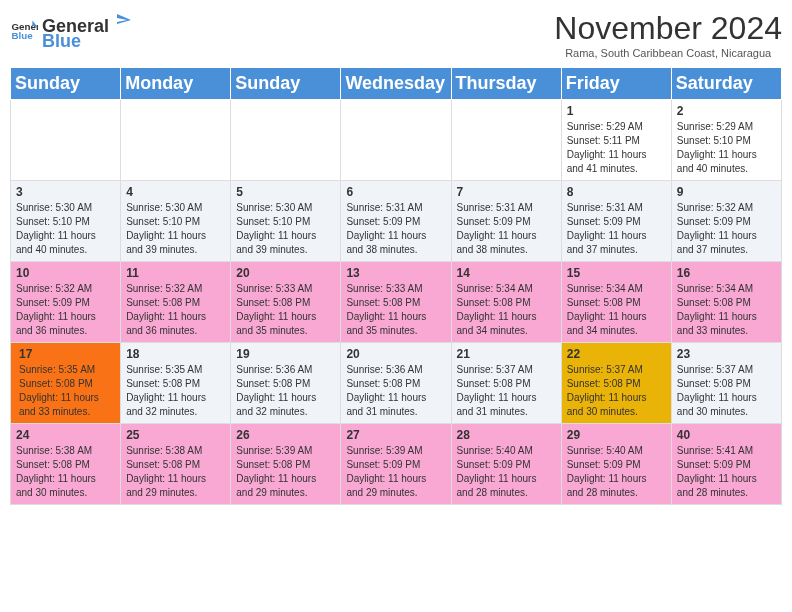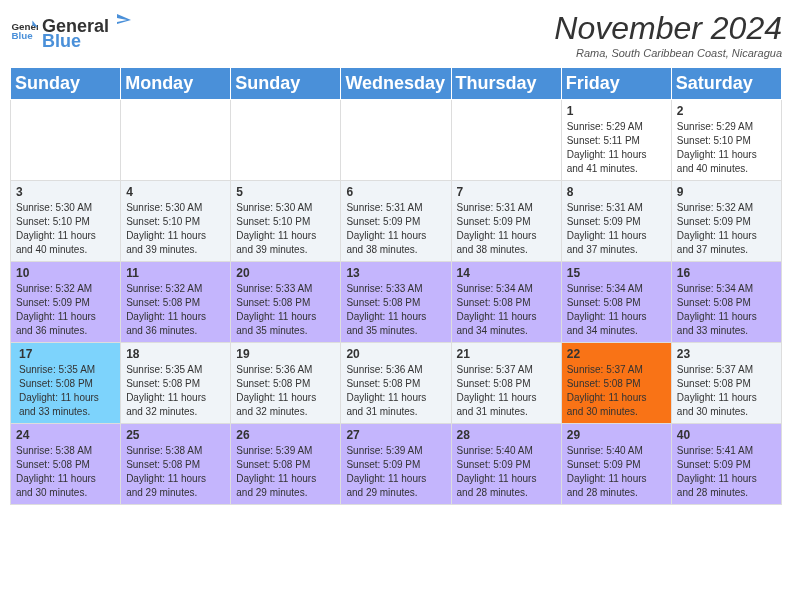--- a/index.html
+++ b/index.html
@@ -19,22 +19,21 @@
     .logo {
       display: flex;
       align-items: center;
       gap: 4px;
     }
     .logo-icon {
       width: 28px;
       height: 28px;
     }
     .title-block {
-      text-align: right;
-      font-style: italic;
+      text-align: center;
     }
     .month-title {
       font-size: 32px;
       font-weight: normal;
       color: #333;
     }
     .location-title {
       font-size: 11px;
       color: #555;
     }
@@ -51,21 +50,21 @@
       font-size: 18px;
       font-weight: bold;
       border: 1px solid #fff;
     }
     .calendar td {
       border: 1px solid #ddd;
       padding: 4px 5px;
       vertical-align: top;
       width: calc(100% / 7);
       height: 80px;
-      background: #c4b5fd;
+      background: #f9a8d4;
       color: #333;
     }
     .calendar tr:nth-child(even) td {
       background: #f5f5f5;
     }
     .calendar tr:first-child td {
       background: #fff;
     }
     .day-number {
       font-weight: bold;
@@ -239,21 +238,21 @@
         </td>
         <td>
           <span class="day-number">16</span>
           <div class="day-info" style="white-space: pre-line;">Sunrise: 5:34 AM
 Sunset: 5:08 PM
 Daylight: 11 hours
 and 33 minutes.</div>
         </td>
       </tr>
       <tr style="background-color: rgb(240, 244, 248);">
-        <td style="background-color: #7dd3fc; padding-left: 8px;">
+        <td style="background-color: #f97316; padding-left: 8px;">
           <span class="day-number">17</span>
           <div class="day-info" style="white-space: pre-line;">Sunrise: 5:35 AM
 Sunset: 5:08 PM
 Daylight: 11 hours
 and 33 minutes.</div>
         </td>
         <td style="background-color: rgb(240, 244, 248);">
           <span class="day-number">18</span>
           <div class="day-info" style="white-space: pre-line;">Sunrise: 5:35 AM
 Sunset: 5:08 PM
@@ -274,21 +273,21 @@
 Daylight: 11 hours
 and 31 minutes.</div>
         </td>
         <td style="background-color: rgb(240, 244, 248);">
           <span class="day-number">21</span>
           <div class="day-info" style="white-space: pre-line;">Sunrise: 5:37 AM
 Sunset: 5:08 PM
 Daylight: 11 hours
 and 31 minutes.</div>
         </td>
-        <td style="background-color: #f97316;">
+        <td style="background-color: #eab308;">
           <span class="day-number">22</span>
           <div class="day-info" style="white-space: pre-line;">Sunrise: 5:37 AM
 Sunset: 5:08 PM
 Daylight: 11 hours
 and 30 minutes.</div>
         </td>
         <td style="background-color: rgb(240, 244, 248);">
           <span class="day-number">23</span>
           <div class="day-info" style="white-space: pre-line;">Sunrise: 5:37 AM
 Sunset: 5:08 PM

